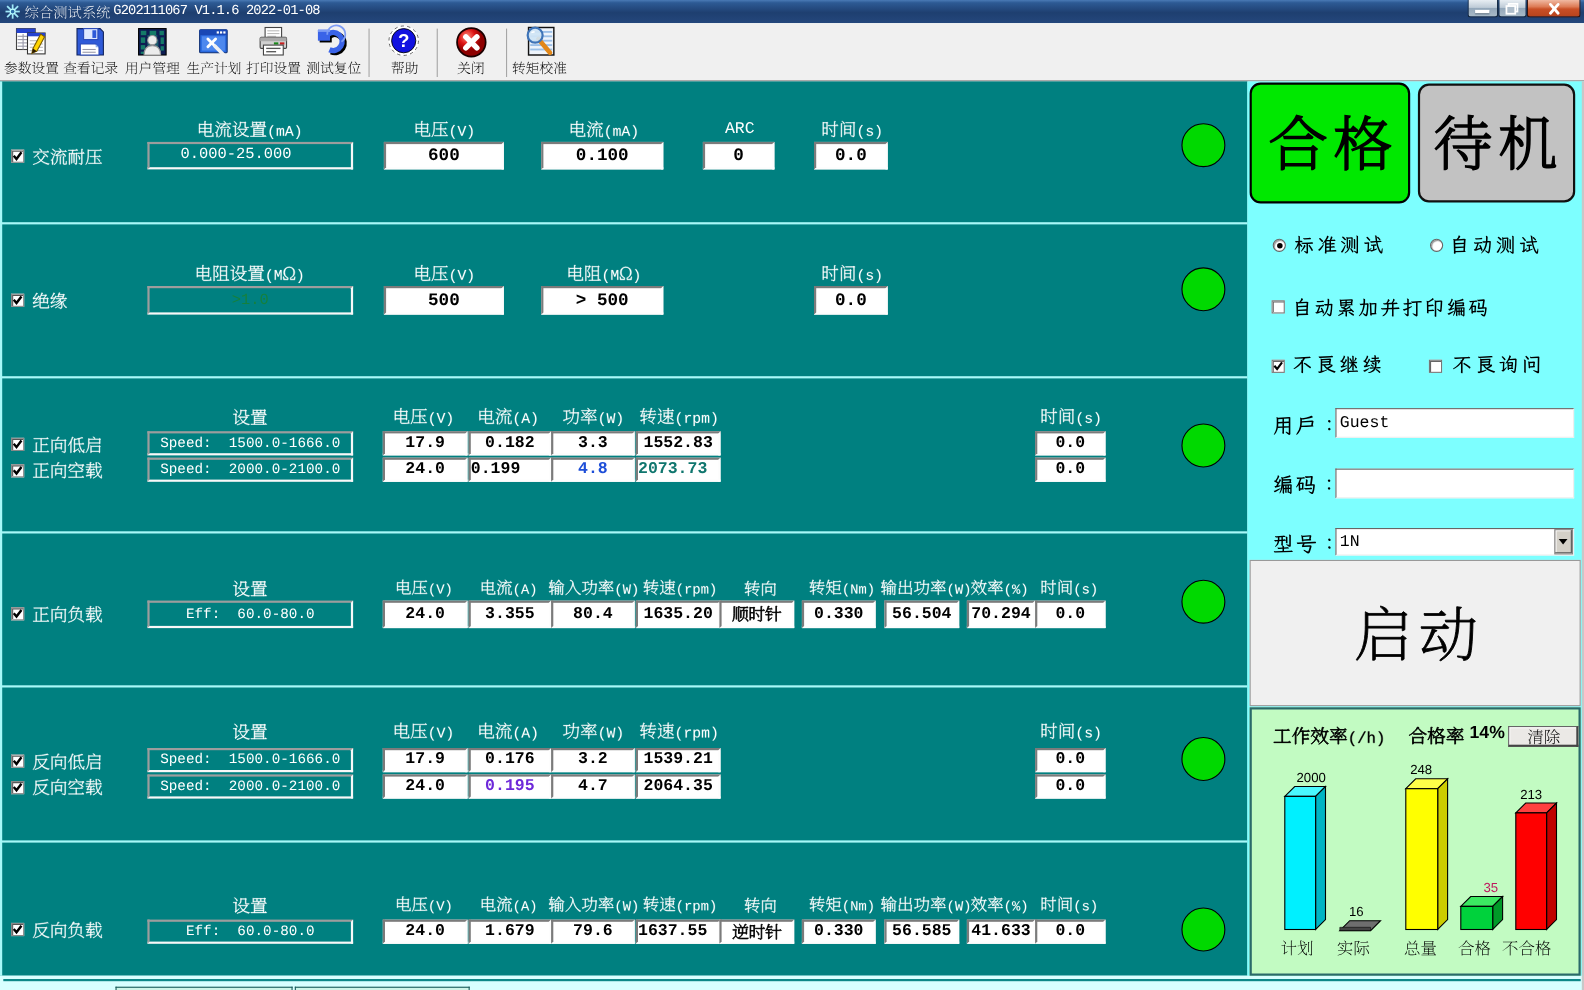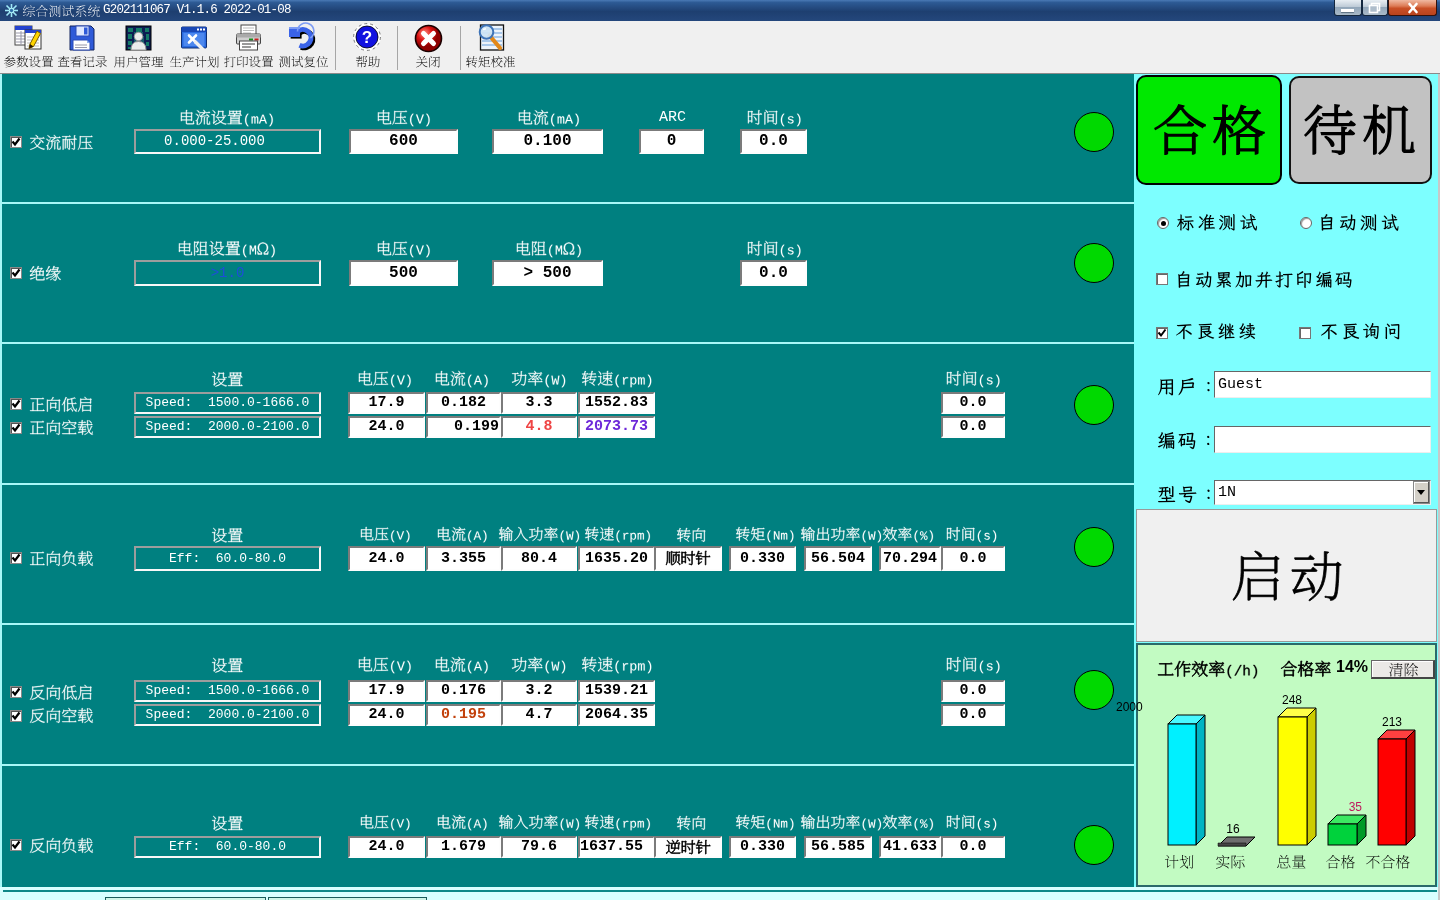--- a/index.html
+++ b/index.html
@@ -477,21 +477,21 @@
 <svg style="position:absolute;left:747.7px;top:240.9px" width="52.5" height="16.2" viewBox="1.4 -13.4 52.5 16.2">
     <g fill="#fff" stroke="#fff" stroke-width="25">
       <use href="#S65f6" transform="translate(0.0 0) scale(0.01600)"></use>
       <use href="#S95f4" transform="translate(16.0 0) scale(0.01600)"></use>
       <use href="#M28" transform="translate(32.0 0) scale(0.00656)"></use>
       <use href="#M73" transform="translate(40.1 0) scale(0.00656)"></use>
       <use href="#M29" transform="translate(48.1 0) scale(0.00656)"></use>
     </g>
   </svg>
 <div style="position:absolute;left:134px;top:260px;width:183px;height:22px;background:#008080;border-top:2px solid #9d9d9d;border-left:2px solid #9d9d9d;border-bottom:2px solid #f8f8f8;border-right:2px solid #f8f8f8;box-sizing:content-box"></div>
-<div style="position:absolute;left:136px;top:262px;width:183px;height:22px;font:normal 14px 'Liberation Mono', monospace;color:#1d4ed8;text-align:center;line-height:22px;white-space:nowrap">&gt;1.0</div>
+<div style="position:absolute;left:136px;top:262px;width:183px;height:22px;font:normal 14px 'Liberation Mono', monospace;color:#15803d;text-align:center;line-height:22px;white-space:nowrap">&gt;1.0</div>
 <div style="position:absolute;left:349px;top:260px;width:105px;height:22px;background:#fff;border-top:2px solid #7b7b7b;border-left:2px solid #7b7b7b;border-bottom:2px solid #fdfdfd;border-right:2px solid #fdfdfd;box-sizing:content-box"></div>
 <div style="position:absolute;left:351px;top:262px;width:105px;height:22px;font:bold 16px 'Liberation Mono', monospace;color:#000;text-align:center;line-height:22px;white-space:nowrap">500</div>
 <div style="position:absolute;left:492px;top:260px;width:107px;height:22px;background:#fff;border-top:2px solid #7b7b7b;border-left:2px solid #7b7b7b;border-bottom:2px solid #fdfdfd;border-right:2px solid #fdfdfd;box-sizing:content-box"></div>
 <div style="position:absolute;left:494px;top:262px;width:107px;height:22px;font:bold 16px 'Liberation Mono', monospace;color:#000;text-align:center;line-height:22px;white-space:nowrap">&gt; 500</div>
 <div style="position:absolute;left:740px;top:260px;width:63px;height:22px;background:#fff;border-top:2px solid #7b7b7b;border-left:2px solid #7b7b7b;border-bottom:2px solid #fdfdfd;border-right:2px solid #fdfdfd;box-sizing:content-box"></div>
 <div style="position:absolute;left:742px;top:262px;width:63px;height:22px;font:bold 16px 'Liberation Mono', monospace;color:#000;text-align:center;line-height:22px;white-space:nowrap">0.0</div>
 <div style="position:absolute;left:1074px;top:243px;width:40px;height:40px;background:#00d900;border:1px solid #000;border-radius:50%;box-sizing:border-box"></div>
 <div style="position:absolute;left:10px;top:398px;width:12px;height:12px;background:#fff;border:1px solid #888;box-shadow:inset 1px 1px 0 #555;box-sizing:border-box"></div>
 <svg style="position:absolute;left:10px;top:398px" width="12" height="12" viewBox="0 0 12 12">
     <path d="M2.5 5.5 L5 8.5 L9.5 2.5" fill="none" stroke="#000" stroke-width="2.2"></path>
@@ -577,25 +577,25 @@
 <div style="position:absolute;left:350px;top:394px;width:73px;height:18px;font:bold 15px 'Liberation Mono', monospace;color:#000;text-align:center;line-height:18px;white-space:nowrap">17.9</div>
 <div style="position:absolute;left:426px;top:392px;width:71px;height:18px;background:#fff;border-top:2px solid #7b7b7b;border-left:2px solid #7b7b7b;border-bottom:2px solid #fdfdfd;border-right:2px solid #fdfdfd;box-sizing:content-box"></div>
 <div style="position:absolute;left:428px;top:394px;width:71px;height:18px;font:bold 15px 'Liberation Mono', monospace;color:#000;text-align:center;line-height:18px;white-space:nowrap">0.182</div>
 <div style="position:absolute;left:501px;top:392px;width:72px;height:18px;background:#fff;border-top:2px solid #7b7b7b;border-left:2px solid #7b7b7b;border-bottom:2px solid #fdfdfd;border-right:2px solid #fdfdfd;box-sizing:content-box"></div>
 <div style="position:absolute;left:503px;top:394px;width:72px;height:18px;font:bold 15px 'Liberation Mono', monospace;color:#000;text-align:center;line-height:18px;white-space:nowrap">3.3</div>
 <div style="position:absolute;left:578px;top:392px;width:73px;height:18px;background:#fff;border-top:2px solid #7b7b7b;border-left:2px solid #7b7b7b;border-bottom:2px solid #fdfdfd;border-right:2px solid #fdfdfd;box-sizing:content-box"></div>
 <div style="position:absolute;left:580px;top:394px;width:73px;height:18px;font:bold 15px 'Liberation Mono', monospace;color:#000;text-align:center;line-height:18px;white-space:nowrap">1552.83</div>
 <div style="position:absolute;left:348px;top:416px;width:73px;height:18px;background:#fff;border-top:2px solid #7b7b7b;border-left:2px solid #7b7b7b;border-bottom:2px solid #fdfdfd;border-right:2px solid #fdfdfd;box-sizing:content-box"></div>
 <div style="position:absolute;left:350px;top:418px;width:73px;height:18px;font:bold 15px 'Liberation Mono', monospace;color:#000;text-align:center;line-height:18px;white-space:nowrap">24.0</div>
 <div style="position:absolute;left:426px;top:416px;width:71px;height:18px;background:#fff;border-top:2px solid #7b7b7b;border-left:2px solid #7b7b7b;border-bottom:2px solid #fdfdfd;border-right:2px solid #fdfdfd;box-sizing:content-box"></div>
-<div style="position:absolute;left:428px;top:418px;width:71px;height:18px;font:bold 15px 'Liberation Mono', monospace;color:#000;text-align:right;line-height:18px;white-space:nowrap">0.199</div>
+<div style="position:absolute;left:428px;top:418px;width:71px;height:18px;font:bold 15px 'Liberation Mono', monospace;color:#000;text-align:left;line-height:18px;white-space:nowrap">0.199</div>
 <div style="position:absolute;left:501px;top:416px;width:72px;height:18px;background:#fff;border-top:2px solid #7b7b7b;border-left:2px solid #7b7b7b;border-bottom:2px solid #fdfdfd;border-right:2px solid #fdfdfd;box-sizing:content-box"></div>
-<div style="position:absolute;left:503px;top:418px;width:72px;height:18px;font:bold 15px 'Liberation Mono', monospace;color:#ef4444;text-align:center;line-height:18px;white-space:nowrap">4.8</div>
+<div style="position:absolute;left:503px;top:418px;width:72px;height:18px;font:bold 15px 'Liberation Mono', monospace;color:#1d4ed8;text-align:center;line-height:18px;white-space:nowrap">4.8</div>
 <div style="position:absolute;left:578px;top:416px;width:73px;height:18px;background:#fff;border-top:2px solid #7b7b7b;border-left:2px solid #7b7b7b;border-bottom:2px solid #fdfdfd;border-right:2px solid #fdfdfd;box-sizing:content-box"></div>
-<div style="position:absolute;left:580px;top:418px;width:73px;height:18px;font:bold 15px 'Liberation Mono', monospace;color:#6d28d9;text-align:center;line-height:18px;white-space:nowrap">2073.73</div>
+<div style="position:absolute;left:580px;top:418px;width:73px;height:18px;font:bold 15px 'Liberation Mono', monospace;color:#0f766e;line-height:18px;white-space:nowrap">2073.73</div>
 <div style="position:absolute;left:941px;top:392px;width:60px;height:18px;background:#fff;border-top:2px solid #7b7b7b;border-left:2px solid #7b7b7b;border-bottom:2px solid #fdfdfd;border-right:2px solid #fdfdfd;box-sizing:content-box"></div>
 <div style="position:absolute;left:943px;top:394px;width:60px;height:18px;font:bold 15px 'Liberation Mono', monospace;color:#000;text-align:center;line-height:18px;white-space:nowrap">0.0</div>
 <div style="position:absolute;left:941px;top:416px;width:60px;height:18px;background:#fff;border-top:2px solid #7b7b7b;border-left:2px solid #7b7b7b;border-bottom:2px solid #fdfdfd;border-right:2px solid #fdfdfd;box-sizing:content-box"></div>
 <div style="position:absolute;left:943px;top:418px;width:60px;height:18px;font:bold 15px 'Liberation Mono', monospace;color:#000;text-align:center;line-height:18px;white-space:nowrap">0.0</div>
 <div style="position:absolute;left:1074px;top:385px;width:40px;height:40px;background:#00d900;border:1px solid #000;border-radius:50%;box-sizing:border-box"></div>
 <div style="position:absolute;left:10px;top:686px;width:12px;height:12px;background:#fff;border:1px solid #888;box-shadow:inset 1px 1px 0 #555;box-sizing:border-box"></div>
 <svg style="position:absolute;left:10px;top:686px" width="12" height="12" viewBox="0 0 12 12">
     <path d="M2.5 5.5 L5 8.5 L9.5 2.5" fill="none" stroke="#000" stroke-width="2.2"></path>
   </svg>
 <div style="position:absolute;left:10px;top:710px;width:12px;height:12px;background:#fff;border:1px solid #888;box-shadow:inset 1px 1px 0 #555;box-sizing:border-box"></div>
@@ -679,21 +679,21 @@
 <div style="position:absolute;left:350px;top:682px;width:73px;height:18px;font:bold 15px 'Liberation Mono', monospace;color:#000;text-align:center;line-height:18px;white-space:nowrap">17.9</div>
 <div style="position:absolute;left:426px;top:680px;width:71px;height:18px;background:#fff;border-top:2px solid #7b7b7b;border-left:2px solid #7b7b7b;border-bottom:2px solid #fdfdfd;border-right:2px solid #fdfdfd;box-sizing:content-box"></div>
 <div style="position:absolute;left:428px;top:682px;width:71px;height:18px;font:bold 15px 'Liberation Mono', monospace;color:#000;text-align:center;line-height:18px;white-space:nowrap">0.176</div>
 <div style="position:absolute;left:501px;top:680px;width:72px;height:18px;background:#fff;border-top:2px solid #7b7b7b;border-left:2px solid #7b7b7b;border-bottom:2px solid #fdfdfd;border-right:2px solid #fdfdfd;box-sizing:content-box"></div>
 <div style="position:absolute;left:503px;top:682px;width:72px;height:18px;font:bold 15px 'Liberation Mono', monospace;color:#000;text-align:center;line-height:18px;white-space:nowrap">3.2</div>
 <div style="position:absolute;left:578px;top:680px;width:73px;height:18px;background:#fff;border-top:2px solid #7b7b7b;border-left:2px solid #7b7b7b;border-bottom:2px solid #fdfdfd;border-right:2px solid #fdfdfd;box-sizing:content-box"></div>
 <div style="position:absolute;left:580px;top:682px;width:73px;height:18px;font:bold 15px 'Liberation Mono', monospace;color:#000;text-align:center;line-height:18px;white-space:nowrap">1539.21</div>
 <div style="position:absolute;left:348px;top:704px;width:73px;height:18px;background:#fff;border-top:2px solid #7b7b7b;border-left:2px solid #7b7b7b;border-bottom:2px solid #fdfdfd;border-right:2px solid #fdfdfd;box-sizing:content-box"></div>
 <div style="position:absolute;left:350px;top:706px;width:73px;height:18px;font:bold 15px 'Liberation Mono', monospace;color:#000;text-align:center;line-height:18px;white-space:nowrap">24.0</div>
 <div style="position:absolute;left:426px;top:704px;width:71px;height:18px;background:#fff;border-top:2px solid #7b7b7b;border-left:2px solid #7b7b7b;border-bottom:2px solid #fdfdfd;border-right:2px solid #fdfdfd;box-sizing:content-box"></div>
-<div style="position:absolute;left:428px;top:706px;width:71px;height:18px;font:bold 15px 'Liberation Mono', monospace;color:#c2410c;text-align:center;line-height:18px;white-space:nowrap">0.195</div>
+<div style="position:absolute;left:428px;top:706px;width:71px;height:18px;font:bold 15px 'Liberation Mono', monospace;color:#6d28d9;text-align:center;line-height:18px;white-space:nowrap">0.195</div>
 <div style="position:absolute;left:501px;top:704px;width:72px;height:18px;background:#fff;border-top:2px solid #7b7b7b;border-left:2px solid #7b7b7b;border-bottom:2px solid #fdfdfd;border-right:2px solid #fdfdfd;box-sizing:content-box"></div>
 <div style="position:absolute;left:503px;top:706px;width:72px;height:18px;font:bold 15px 'Liberation Mono', monospace;color:#000;text-align:center;line-height:18px;white-space:nowrap">4.7</div>
 <div style="position:absolute;left:578px;top:704px;width:73px;height:18px;background:#fff;border-top:2px solid #7b7b7b;border-left:2px solid #7b7b7b;border-bottom:2px solid #fdfdfd;border-right:2px solid #fdfdfd;box-sizing:content-box"></div>
 <div style="position:absolute;left:580px;top:706px;width:73px;height:18px;font:bold 15px 'Liberation Mono', monospace;color:#000;text-align:center;line-height:18px;white-space:nowrap">2064.35</div>
 <div style="position:absolute;left:941px;top:680px;width:60px;height:18px;background:#fff;border-top:2px solid #7b7b7b;border-left:2px solid #7b7b7b;border-bottom:2px solid #fdfdfd;border-right:2px solid #fdfdfd;box-sizing:content-box"></div>
 <div style="position:absolute;left:943px;top:682px;width:60px;height:18px;font:bold 15px 'Liberation Mono', monospace;color:#000;text-align:center;line-height:18px;white-space:nowrap">0.0</div>
 <div style="position:absolute;left:941px;top:704px;width:60px;height:18px;background:#fff;border-top:2px solid #7b7b7b;border-left:2px solid #7b7b7b;border-bottom:2px solid #fdfdfd;border-right:2px solid #fdfdfd;box-sizing:content-box"></div>
 <div style="position:absolute;left:943px;top:706px;width:60px;height:18px;font:bold 15px 'Liberation Mono', monospace;color:#000;text-align:center;line-height:18px;white-space:nowrap">0.0</div>
 <div style="position:absolute;left:1074px;top:670px;width:40px;height:40px;background:#00d900;border:1px solid #000;border-radius:50%;box-sizing:border-box"></div>
 <div style="position:absolute;left:10px;top:552px;width:12px;height:12px;background:#fff;border:1px solid #888;box-shadow:inset 1px 1px 0 #555;box-sizing:border-box"></div>
@@ -1091,21 +1091,21 @@
       <use href="#S9664" transform="translate(15.0 0) scale(0.01500)"></use>
     </g>
   </svg>
 <svg style="position:absolute;left:1167px;top:714px" width="39" height="132" viewBox="1167 714 39 132">
 <g stroke="#000" stroke-width="1">
 <polygon points="1168,724 1177,715 1205,715 1196,724" fill="#49f8ff"></polygon>
 <polygon points="1196,724 1205,715 1205,836 1196,845" fill="#00b4c4"></polygon>
 <rect x="1168" y="724" width="28" height="121" fill="#00f0ff"></rect>
 </g>
   </svg>
-<div style="position:absolute;left:1116px;top:701px;width:40px;height:12px;font:normal 12px 'Liberation Sans', monospace;color:#000;text-align:left;line-height:12px;white-space:nowrap">2000</div>
+<div style="position:absolute;left:1172px;top:701px;width:40px;height:12px;font:normal 12px 'Liberation Sans', monospace;color:#000;text-align:center;line-height:12px;white-space:nowrap">2000</div>
 <svg style="position:absolute;left:1217px;top:830px" width="40" height="18" viewBox="1217 830 40 18">
 <polygon points="1218,846 1246,846 1255,837 1227,837" fill="#6e6e6e" stroke="#000"></polygon>
 <polygon points="1218,846 1246,846 1246,843 1218,843" fill="#444" stroke="#000" stroke-width="0.5"></polygon>
   </svg>
 <div style="position:absolute;left:1213px;top:823px;width:40px;height:12px;font:normal 12px 'Liberation Sans', monospace;color:#000;text-align:center;line-height:12px;white-space:nowrap">16</div>
 <svg style="position:absolute;left:1277px;top:707px" width="40" height="139" viewBox="1277 707 40 139">
 <g stroke="#000" stroke-width="1">
 <polygon points="1278,717 1287,708 1316,708 1307,717" fill="#ffff49"></polygon>
 <polygon points="1307,717 1316,708 1316,836 1307,845" fill="#cccc00"></polygon>
 <rect x="1278" y="717" width="29" height="128" fill="#ffff00"></rect>

